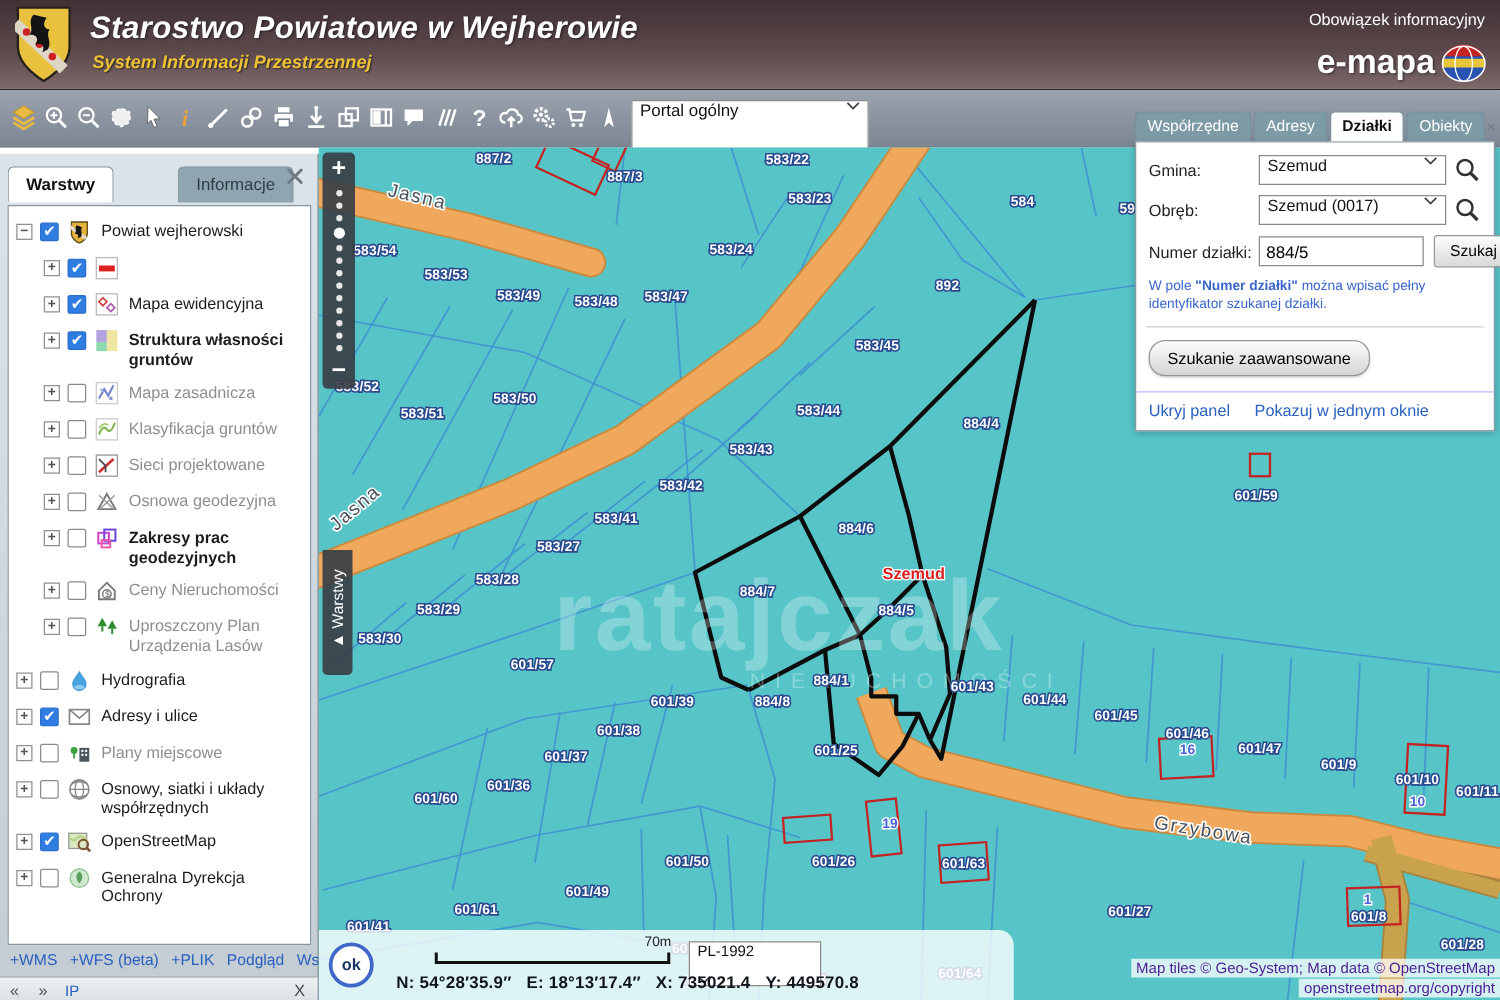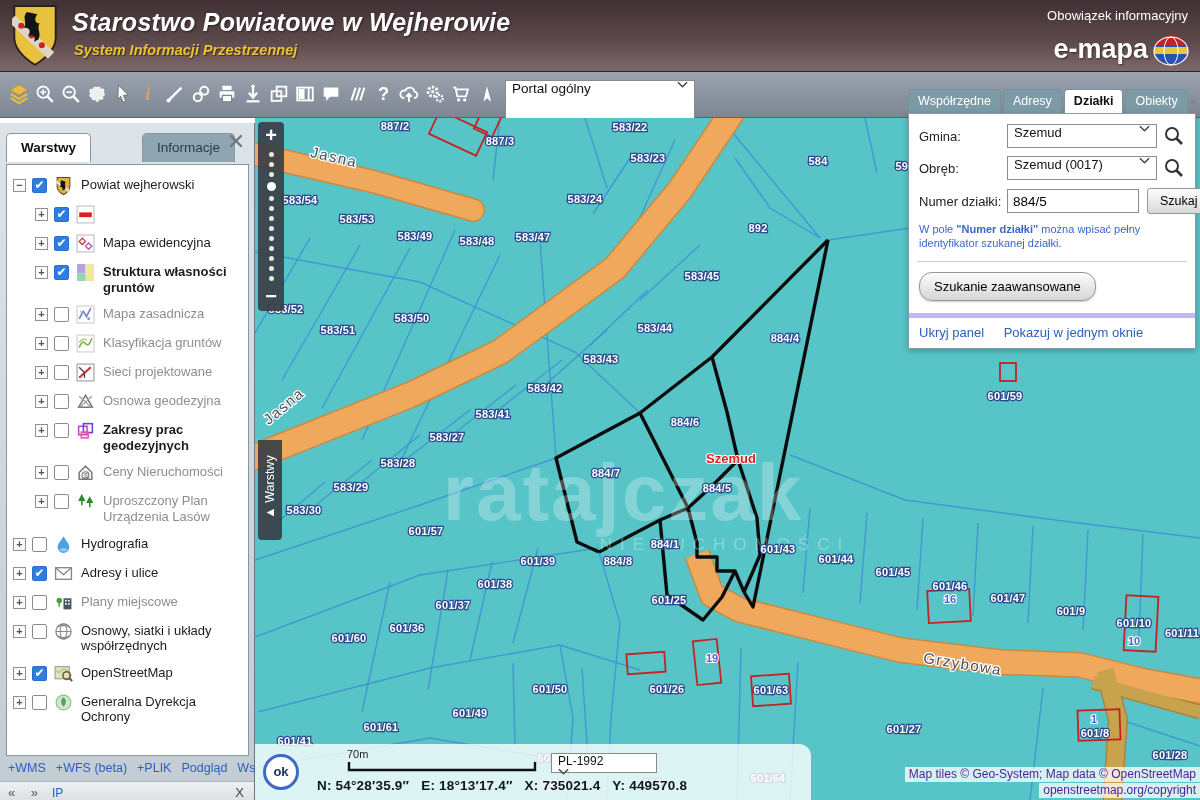--- a/index.html
+++ b/index.html
@@ -105,23 +105,23 @@
   .wtab span { position:absolute; left:-36px; top:40px; width:96px; display:block;
     transform:rotate(-90deg); color:#fff; font-size:12.5px; text-align:center; }
 
   
   .statusbar { position:absolute; left:0; bottom:0; width:556px; height:56px;
     background:rgba(255,255,255,.8); border-radius:0 12px 0 0; }
   .okbtn { position:absolute; left:8px; top:10px; width:36px; height:36px;
     border-radius:50%; background:#fff; border:3px solid #3f68c8; color:#16325e;
     font-weight:bold; font-size:13px; text-align:center; line-height:30px; cursor:pointer; }
   .scale { position:absolute; left:92px; top:4px; width:190px; }
-  .scale .slabel { text-align:left; font-size:11px; color:#222; }
+  .scale .slabel { text-align:right; font-size:11px; color:#222; }
   .scale svg { display:block; }
-  .crs { position:absolute; left:296px; top:9px; width:106px; height:20px; font-size:12px;flex-direction:column; }
+  .crs { position:absolute; left:296px; top:9px; width:106px; height:36px; font-size:12px;flex-direction:column; }
   .coords { position:absolute; left:54px; top:34px; font-size:13.5px; font-weight:bold;
     color:#10151c; white-space:nowrap; letter-spacing:.2px; }
   .coords b { margin-left:8px; }
 
   
   .attrib { position:absolute; right:0; bottom:2px; text-align:right; font-size:12px; color:#4c1d95; }
   .attrib div { background:rgba(255,255,255,.75); padding:0 4px 1px; display:inline-block; margin-top:1px; }
 
   
   .rpanel { position:absolute; left:908px; top:88px; width:288px; z-index:20; }
@@ -140,21 +140,21 @@
   .rp-input { flex:1; height:24px; border:1px solid #8a8a8a; font-size:13.5px;
     padding:0 5px; font-family:inherit; max-width:132px; }
   .rp-szukaj { height:26px; margin-left:8px; padding:0 12px; font-size:12.5px;
     background:linear-gradient(180deg,#fdfdfd,#d9d9d9); border:1px solid #979797;
     border-radius:3px; cursor:pointer; font-family:inherit; }
   .rp-note { font-size:11px; color:#3a66cc; line-height:1.3; margin:2px 0 10px; }
   .rp-hr { border:none; border-top:1px solid #ccc; margin:0 -2px 10px; }
   .rp-adv { padding:6px 14px; font-size:13px; background:linear-gradient(180deg,#fdfdfd,#d5d5d5);
     border:1px solid #979797; border-radius:13px; cursor:pointer; margin-bottom:12px;
     font-family:inherit; box-shadow:0 1px 2px rgba(0,0,0,.2); }
-  .rp-foot { border-top:5px solid #c4b5fd; margin:0 -10px; padding:7px 10px 8px;
+  .rp-foot { border-top:1px solid #c4b5fd; margin:0 -10px; padding:7px 10px 8px;
     font-size:13px; }
   .rp-foot span { color:#2a60c0; cursor:pointer; margin-right:16px; }
 
   .xicon line { stroke:#6d7a84; stroke-width:2.4; stroke-linecap:round; }
 </style>
 </head>
 <body>
 
 <div class="header">
   <svg class="coat" viewBox="0 0 40 54">

